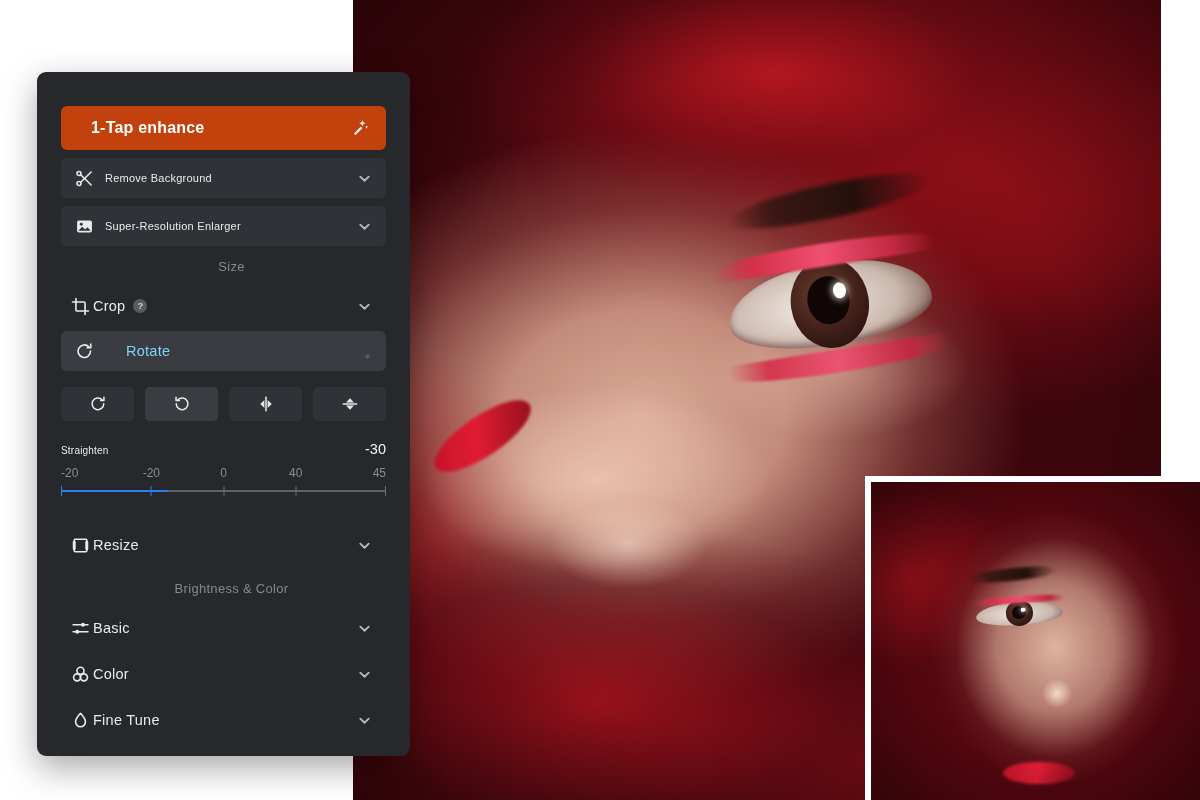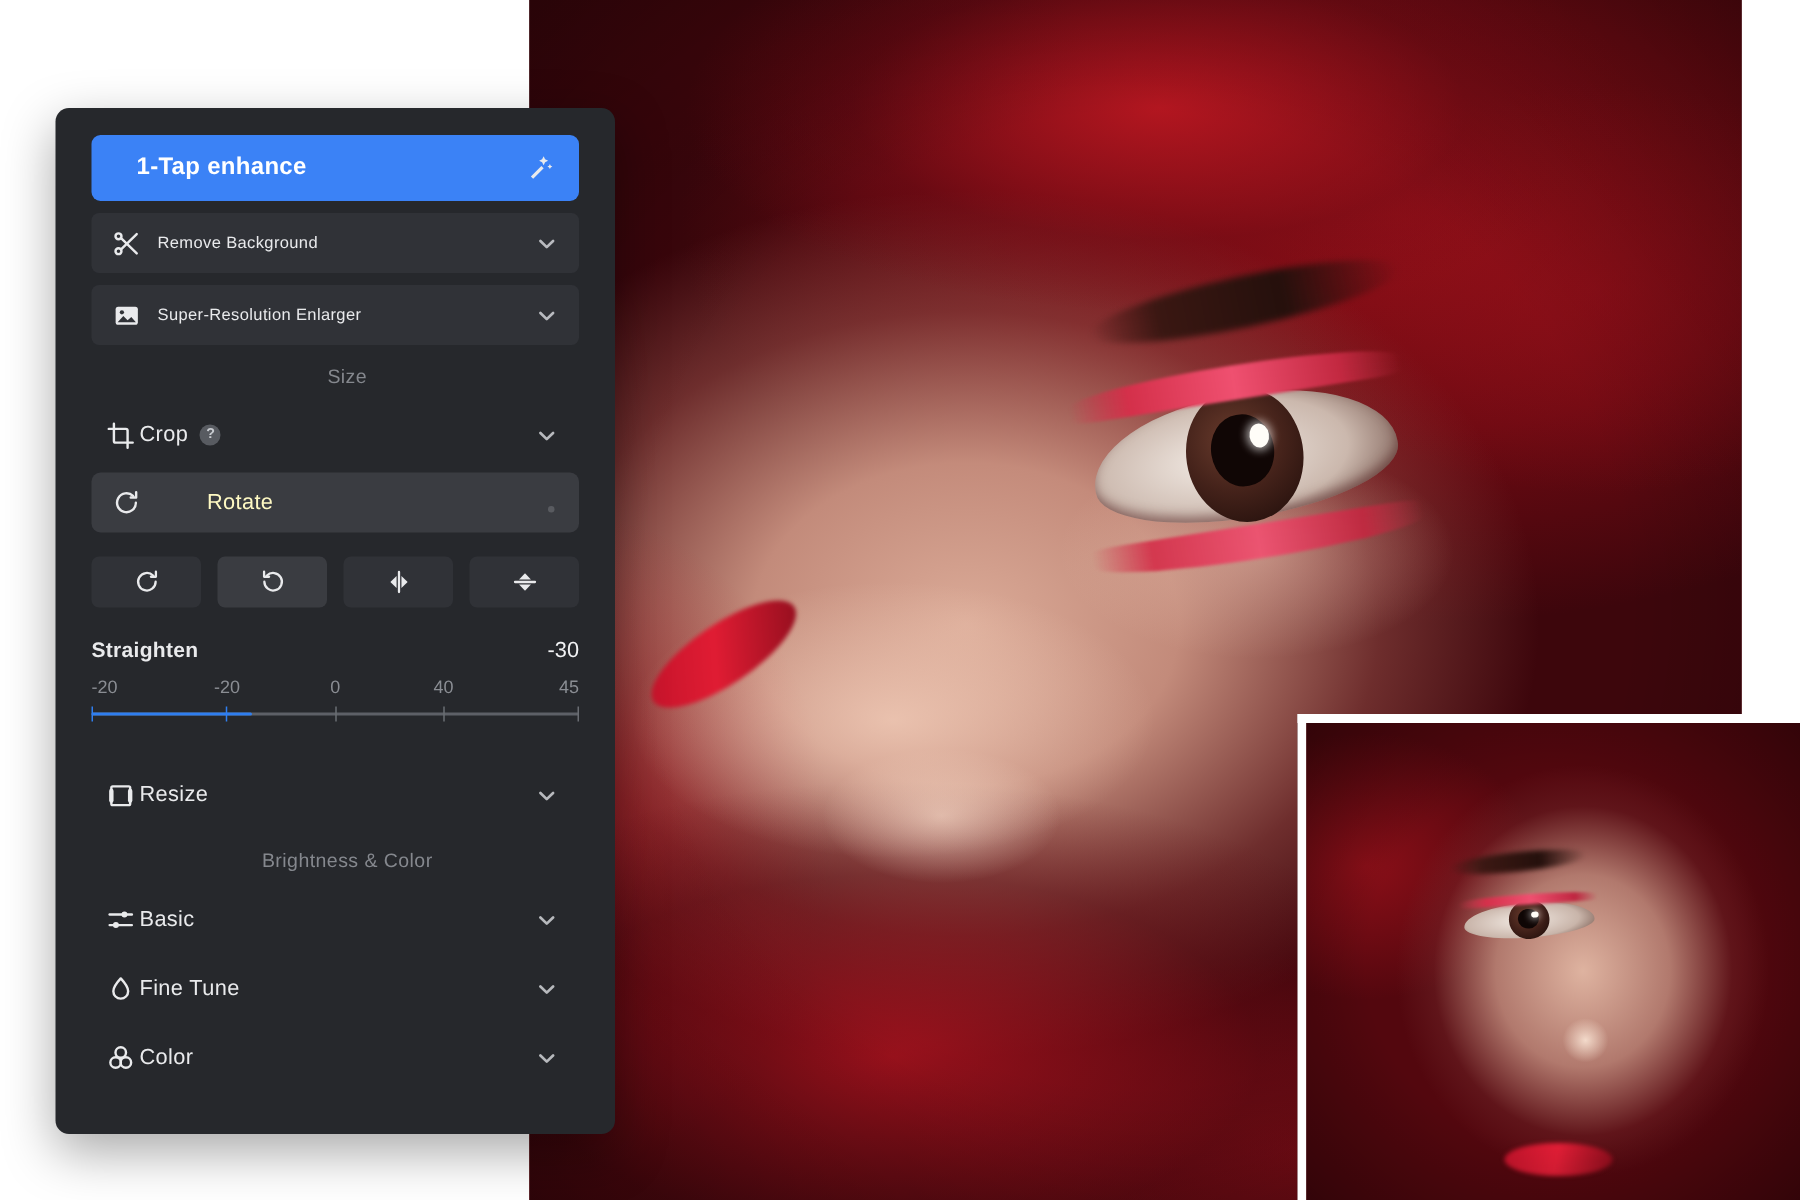--- a/index.html
+++ b/index.html
@@ -179,23 +179,23 @@
     border-radius: 9px;
     box-shadow: 0 12px 34px rgba(0,0,0,0.34);
     overflow: hidden;
   }
 
   .panel-inner { padding: 0; }
 
   
   .enhance-btn {
     position: relative;
-    margin: 18px 24px 0 24px;
+    margin: 34px 24px 0 24px;
     height: 44px;
-    background: #3b82f6;
+    background: #c2410c;
     border-radius: 6px;
     display: flex;
     align-items: center;
     cursor: pointer;
   }
   .enhance-label {
     color: #ffffff;
     font-size: 16px;
     font-weight: 600;
     letter-spacing: .2px;
@@ -281,24 +281,24 @@
     background: #3a3c41;
     border-radius: 6px;
     display: flex;
     align-items: center;
     padding: 0 14px;
     box-sizing: border-box;
     cursor: pointer;
   }
   .rotate-bar .ic { width: 19px; height: 19px; flex: 0 0 19px; }
   .rotate-bar .tx {
-    color: #fef9c3;
+    color: #7dd3fc;
     font-size: 14.5px;
     font-weight: 500;
-    margin-left: 44px;
+    margin-left: 32px;
     letter-spacing: .25px;
     flex: 1 1 auto;
   }
   .rotate-bar .mini-dot {
     width: 9px; height: 9px; opacity: .32; flex: 0 0 9px;
   }
 
   
   .rot-buttons {
     display: flex;
@@ -319,22 +319,22 @@
   .rot-btn svg { width: 18px; height: 18px; }
 
   
   .straighten-head {
     display: flex;
     align-items: baseline;
     margin: 20px 24px 0 24px;
   }
   .straighten-label {
     color: #e9eaec;
-    font-size: 14px;
-    font-weight: 700;
+    font-size: 10px;
+    font-weight: 400;
     flex: 1 1 auto;
     letter-spacing: .2px;
   }
   .straighten-value {
     color: #f2f3f5;
     font-size: 14.5px;
     font-weight: 400;
   }
 
   .slider-block { margin: 9px 24px 0 24px; position: relative; }
@@ -598,45 +598,45 @@
         <span class="chev">
           <svg viewBox="0 0 16 16" class="stc" aria-hidden="true">
               <polyline points="3.5,6 8,10.4 12.5,6"></polyline>
             </svg>
         </span>
       </div>
 
       <div class="plain-row">
         <span class="ic">
           <svg viewBox="0 0 20 20" class="st" aria-hidden="true">
+            <circle cx="10.0" cy="6.0" r="3.7"></circle>
+            <circle cx="6.4" cy="13.0" r="3.7"></circle>
+            <circle cx="13.6" cy="13.0" r="3.7"></circle>
+          </svg>
+        </span>
+        <span class="tx">Color</span>
+        <span class="spacer"></span>
+        <span class="chev">
+          <svg viewBox="0 0 16 16" class="stc" aria-hidden="true">
+              <polyline points="3.5,6 8,10.4 12.5,6"></polyline>
+            </svg>
+        </span>
+      </div>
+
+      <div class="plain-row">
+        <span class="ic">
+          <svg viewBox="0 0 20 20" class="st" aria-hidden="true">
             <path d="M10 2.4c0 0 5.2 5.6 5.2 9.0a5.2 5.2 0 0 1-10.4 0c0-3.4 5.2-9.0 5.2-9.0z"></path>
           </svg>
         </span>
         <span class="tx">Fine Tune</span>
         <span class="spacer"></span>
         <span class="chev">
           <svg viewBox="0 0 16 16" class="stc" aria-hidden="true">
               <polyline points="3.5,6 8,10.4 12.5,6"></polyline>
             </svg>
         </span>
       </div>
 
-      <div class="plain-row">
-        <span class="ic">
-          <svg viewBox="0 0 20 20" class="st" aria-hidden="true">
-            <circle cx="10.0" cy="6.0" r="3.7"></circle>
-            <circle cx="6.4" cy="13.0" r="3.7"></circle>
-            <circle cx="13.6" cy="13.0" r="3.7"></circle>
-          </svg>
-        </span>
-        <span class="tx">Color</span>
-        <span class="spacer"></span>
-        <span class="chev">
-          <svg viewBox="0 0 16 16" class="stc" aria-hidden="true">
-              <polyline points="3.5,6 8,10.4 12.5,6"></polyline>
-            </svg>
-        </span>
-      </div>
-
     </div>
   </div>
 
 </div>
 
 </body></html>

